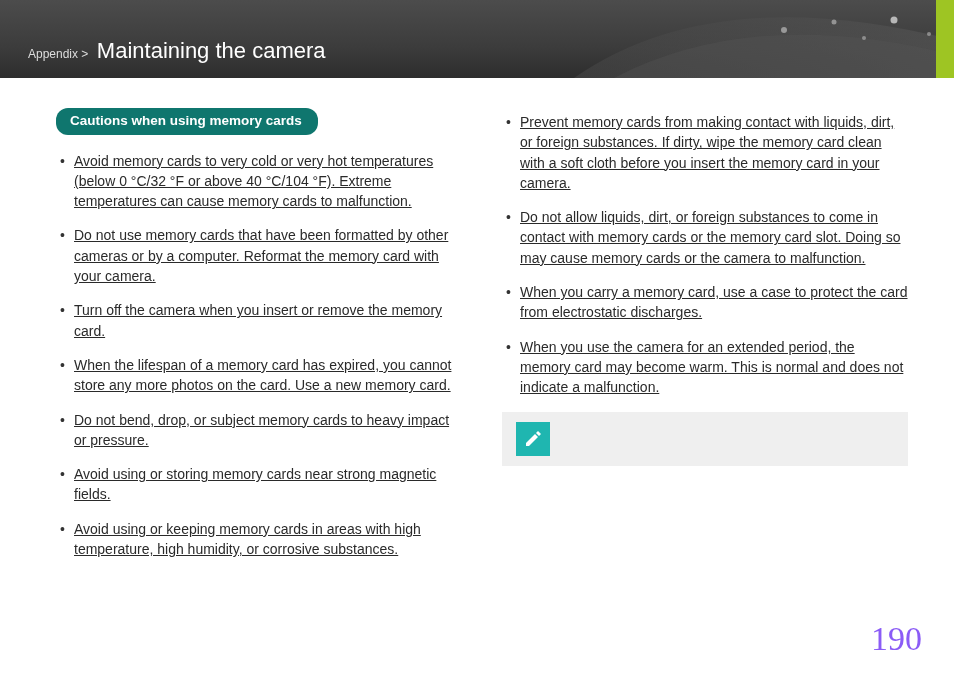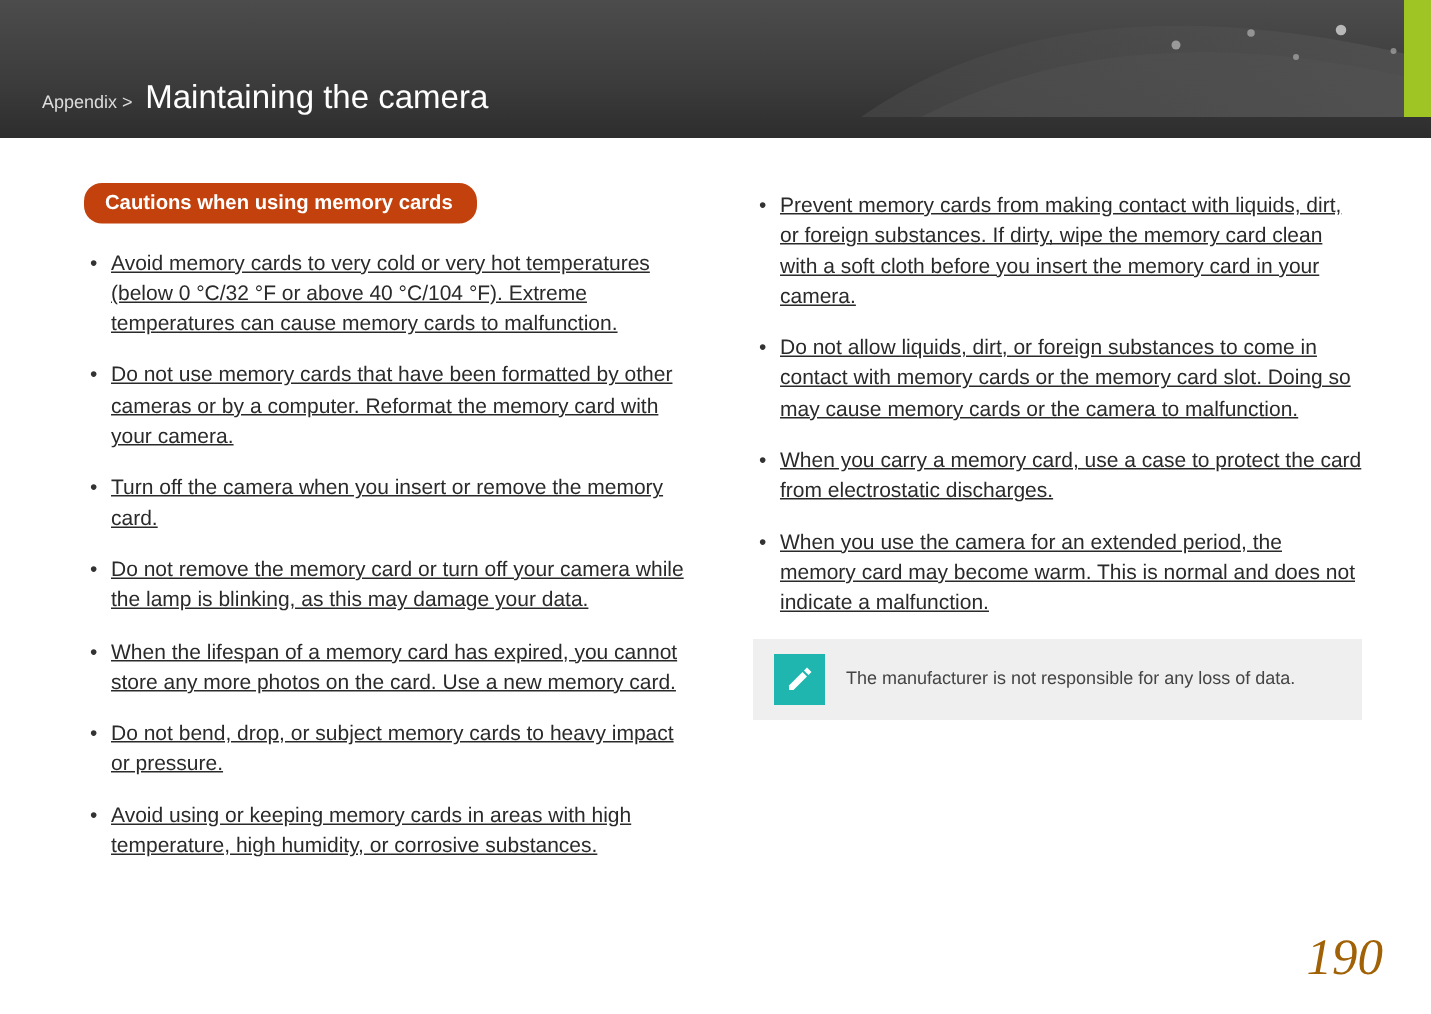--- a/index.html
+++ b/index.html
@@ -1,21 +1,21 @@
 <!DOCTYPE html>
 <html><head>
 <meta charset="utf-8">
 <style>
   * { box-sizing: border-box; margin: 0; padding: 0; }
   html, body { width: 954px; height: 676px; font-family: "Segoe UI", Arial, sans-serif; background: #fff; color: #222; }
   .page { position: relative; width: 954px; height: 676px; overflow: hidden; }
 
   .header-band {
     position: relative;
-    height: 92px;
+    height: 78px;
     background: linear-gradient(to bottom, #4c4c4c 0%, #3c3c3c 60%, #2d2d2d 100%);
     color: #fff;
     padding: 0 28px;
     display: flex;
     align-items: flex-end;
     padding-bottom: 14px;
   }
   .header-decor {
     position: absolute; right: 0; top: 0; width: 420px; height: 78px; pointer-events: none;
   }
@@ -32,21 +32,21 @@
     gap: 40px;
     padding: 30px 46px 0 56px;
     font-size: 14px;
     line-height: 1.45;
     color: #2a2a2a;
   }
   .col { flex: 1 1 0; min-width: 0; }
 
   .pill {
     display: inline-block;
-    background: #c2410c;
+    background: #0f766e;
     color: #fff;
     font-size: 13.5px;
     font-weight: 600;
     padding: 3px 16px 4px 14px;
     border-radius: 12px;
     margin-bottom: 12px;
   }
 
   ul.bullets { list-style: none; padding-left: 4px; margin-top: 4px; }
   ul.bullets > li {
@@ -77,23 +77,22 @@
     background: #1fb6b0;
     display: flex; align-items: center; justify-content: center;
     flex-shrink: 0;
   }
 
   .page-number {
     position: absolute;
     right: 32px;
     bottom: 18px;
     font-size: 34px;
-    font-style: italic;
     font-family: Georgia, "Times New Roman", serif;
-    color: #a16207;
+    color: #8b5cf6;
     font-weight: 400;
   }
 </style>
 </head>
 <body>
 
 <div class="page">
 
   <div class="header-band">
     <svg class="header-decor" viewBox="0 0 420 78" preserveAspectRatio="xMaxYMid slice">
@@ -119,43 +118,42 @@
   </div>
 
   <div class="content">
 
     <div class="col">
       <div class="pill">Cautions when using memory cards</div>
       <ul class="bullets">
         <li>Avoid memory cards to very cold or very hot temperatures (below 0 °C/32 °F or above 40 °C/104 °F). Extreme temperatures can cause memory cards to malfunction.</li>
         <li>Do not use memory cards that have been formatted by other cameras or by a computer. Reformat the memory card with your camera.</li>
         <li>Turn off the camera when you insert or remove the memory card.</li>
-        <li>Do not remove the memory card or turn off your camera while the lamp is blinking, as this may damage your data.</li>
         <li>When the lifespan of a memory card has expired, you cannot store any more photos on the card. Use a new memory card.</li>
         <li>Do not bend, drop, or subject memory cards to heavy impact or pressure.</li>
+        <li>Avoid using or storing memory cards near strong magnetic fields.</li>
         <li>Avoid using or keeping memory cards in areas with high temperature, high humidity, or corrosive substances.</li>
       </ul>
     </div>
 
     <div class="col">
       <ul class="bullets">
         <li>Prevent memory cards from making contact with liquids, dirt, or foreign substances. If dirty, wipe the memory card clean with a soft cloth before you insert the memory card in your camera.</li>
         <li>Do not allow liquids, dirt, or foreign substances to come in contact with memory cards or the memory card slot. Doing so may cause memory cards or the camera to malfunction.</li>
         <li>When you carry a memory card, use a case to protect the card from electrostatic discharges.</li>
         <li>When you use the camera for an extended period, the memory card may become warm. This is normal and does not indicate a malfunction.</li>
       </ul>
 
       <div class="note-box">
         <div class="note-icon">
           <svg width="20" height="20" viewBox="0 0 20 20">
             <path d="M3 14 L12 5 L15 8 L6 17 L3 17 Z" fill="#fff"></path>
             <path d="M13 4 L15 2 L18 5 L16 7 Z" fill="#fff"></path>
           </svg>
         </div>
-        <span>The manufacturer is not responsible for any loss of data.</span>
       </div>
     </div>
 
   </div>
 
   <div class="page-number">190</div>
 
 </div>
 
 </body></html>

